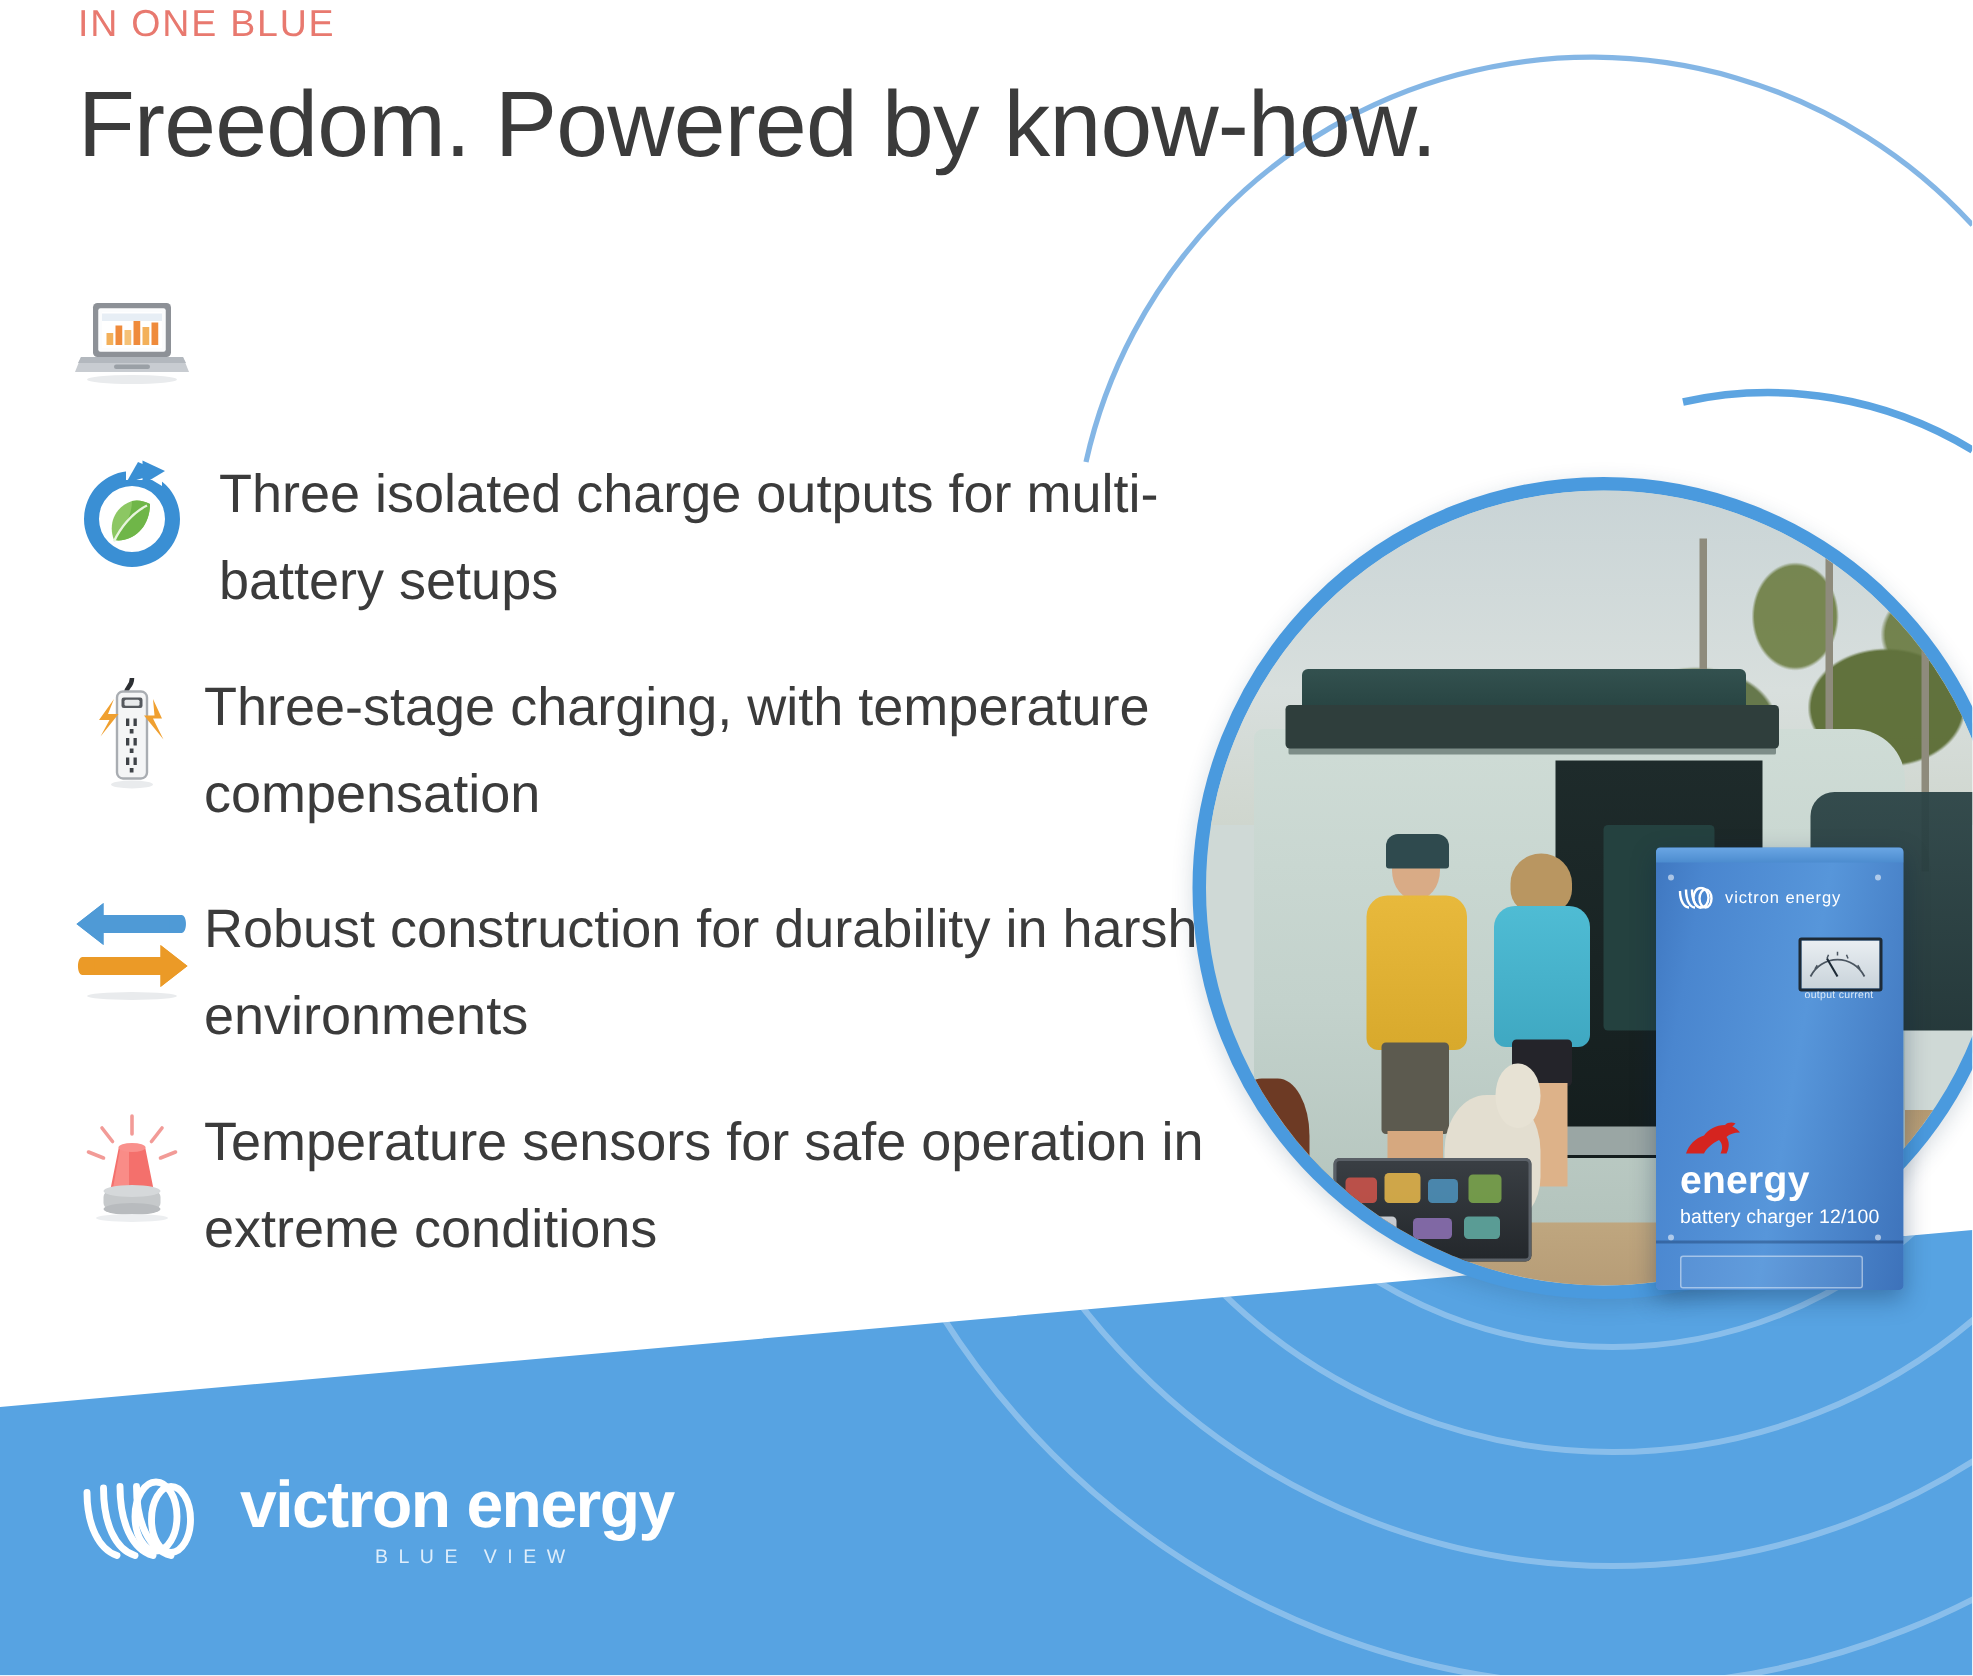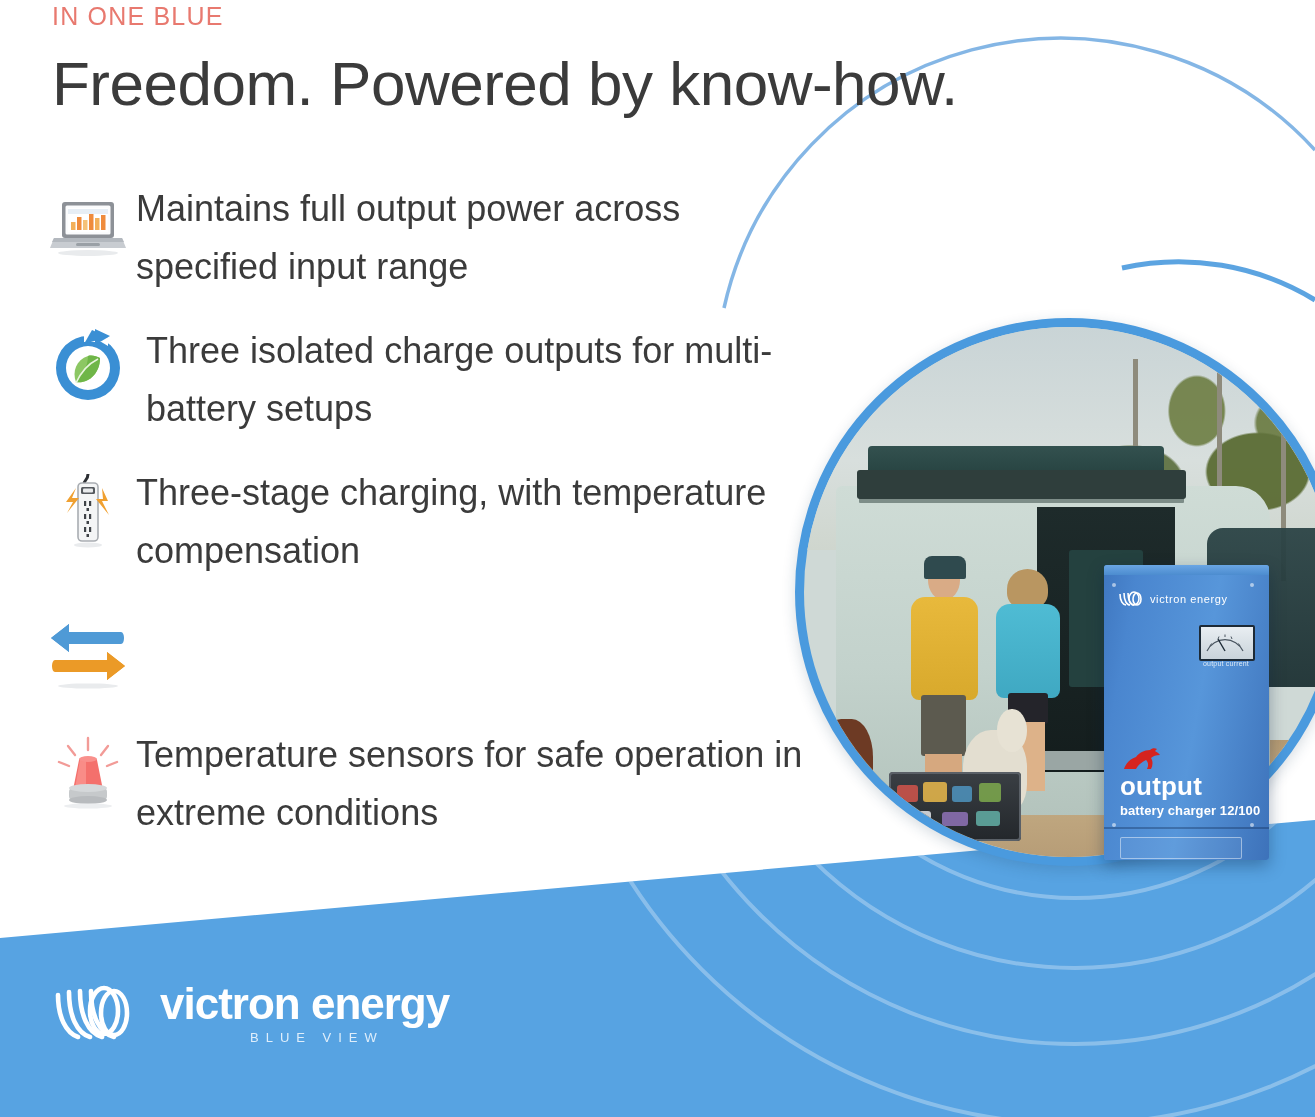--- a/index.html
+++ b/index.html
@@ -223,21 +223,21 @@
   }
   .charger .horse{
     position:absolute;left:16px;top:182px;width:42px;height:26px;
   }
   .charger .model{
     position:absolute;left:16px;top:207px;
     color:#ffffff;font-size:26px;font-weight:700;letter-spacing:.2px;line-height:28px;
   }
   .charger .sub{
     position:absolute;left:16px;top:238px;
-    color:#ffffff;font-size:13px;font-weight:700;letter-spacing:.1px;white-space:nowrap;text-align:right;
+    color:#ffffff;font-size:13px;font-weight:400;letter-spacing:.1px;white-space:nowrap;text-align:right;
   }
   .charger .seam{
     position:absolute;left:0;top:262px;width:100%;height:2px;background:rgba(14,40,80,.35);
   }
   .charger .warning{
     position:absolute;left:16px;top:272px;width:120px;height:20px;
     border:1px solid rgba(255,255,255,.45);border-radius:2px;
     background:rgba(255,255,255,.06);
   }
   .charger .screw{
@@ -308,21 +308,20 @@
             <rect x="49" y="34" width="4.5" height="12" fill="#f3b05a"></rect>
             <rect x="55" y="31" width="4.5" height="15" fill="#ef8b3c"></rect>
           </g>
           <rect x="22" y="25" width="40" height="5" fill="#e7eef5"></rect>
           <path d="M8,54 L76,54 L80,64 L4,64 Z" fill="#c8ccd1"></path>
           <path d="M8,54 L76,54 L78,58 L6,58 Z" fill="#b3b8be"></path>
           <rect x="30" y="59" width="24" height="3" rx="1.5" fill="#9aa0a6"></rect>
           <ellipse cx="42" cy="69" rx="30" ry="3" fill="#e9ebed"></ellipse>
         </svg>
       </span>
-      <span class="f-text">Maintains full output power across specified input range</span>
     </div>
 
     <div class="feature f2">
       <span class="icon-wrap">
         <svg width="84" height="84" viewBox="0 0 84 84">
           <path d="M42,10 a32,32 0 1 0 0,64 a32,32 0 1 0 0,-64
                    M42,20 a22,22 0 1 1 0,44 a22,22 0 1 1 0,-44 Z" fill="#3a8fd4" fill-rule="evenodd"></path>
           <rect x="38" y="4" width="24" height="12" fill="#ffffff"></rect>
           <path d="M40,6 L62,6 L62,20 L52,14 L62,14 L62,6 Z" fill="#ffffff"></path>
           <path d="M38,18 L46,4 L62,11 Z" fill="#3a8fd4"></path>
@@ -364,20 +363,21 @@
     <div class="feature f4">
       <span class="icon-wrap">
         <svg width="90" height="84" viewBox="0 0 90 84">
           <path d="M8,28 L26,14 L26,22 L78,22 C82,22 82,34 78,34 L26,34 L26,42 Z" fill="#4f9ad6"></path>
           <path d="M8,28 L26,14 L26,22 L70,22 L70,34 L26,34 L26,42 Z" fill="#4f9ad6"></path>
           <path d="M82,56 L64,42 L64,50 L12,50 C8,50 8,62 12,62 L64,62 L64,70 Z" fill="#eb9a27"></path>
           <path d="M82,56 L64,42 L64,50 L20,50 L20,62 L64,62 L64,70 Z" fill="#eb9a27"></path>
           <ellipse cx="45" cy="76" rx="30" ry="2.6" fill="#e9ebed"></ellipse>
         </svg>
       </span>
+      <span class="f-text">Robust construction for durability in harsh environments</span>
     </div>
 
     <div class="feature f5">
       <span class="icon-wrap">
         <svg width="84" height="84" viewBox="0 0 84 84">
           <g stroke="#f08a86" stroke-width="2.4" stroke-linecap="round" opacity=".85">
             <line x1="42" y1="8" x2="42" y2="20"></line>
             <line x1="22" y1="16" x2="29" y2="25"></line>
             <line x1="62" y1="16" x2="55" y2="25"></line>
             <line x1="13" y1="32" x2="23" y2="36"></line>
@@ -479,21 +479,21 @@
     </div>
     <div class="meter-label">output current</div>
 
     <svg class="horse" viewBox="0 0 42 26">
       <path d="M4,22 C6,16 10,12 16,10 C19,6 24,3 30,3 C34,3 38,5 40,8
                C36,8 33,9 31,11 C33,14 33,18 31,22 L27,22 C29,18 28,15 26,13
                C22,15 18,18 16,22 Z" fill="#d5241f"></path>
       <path d="M30,3 C32,1 35,1 37,2 L34,5 Z" fill="#d5241f"></path>
     </svg>
 
-    <div class="model">output</div>
+    <div class="model">energy</div>
     <div class="sub">battery charger 12/100</div>
     <div class="seam"></div>
     <div class="warning"></div>
   </div>
 
   <div class="logo">
     <svg width="92" height="62" viewBox="0 0 92 62">
       <g fill="none" stroke="#ffffff" stroke-width="4.6" stroke-linecap="round">
         <path d="M6,12 C6,34 14,50 26,54"></path>
         <path d="M17,9 C17,33 25,50 38,54"></path>

